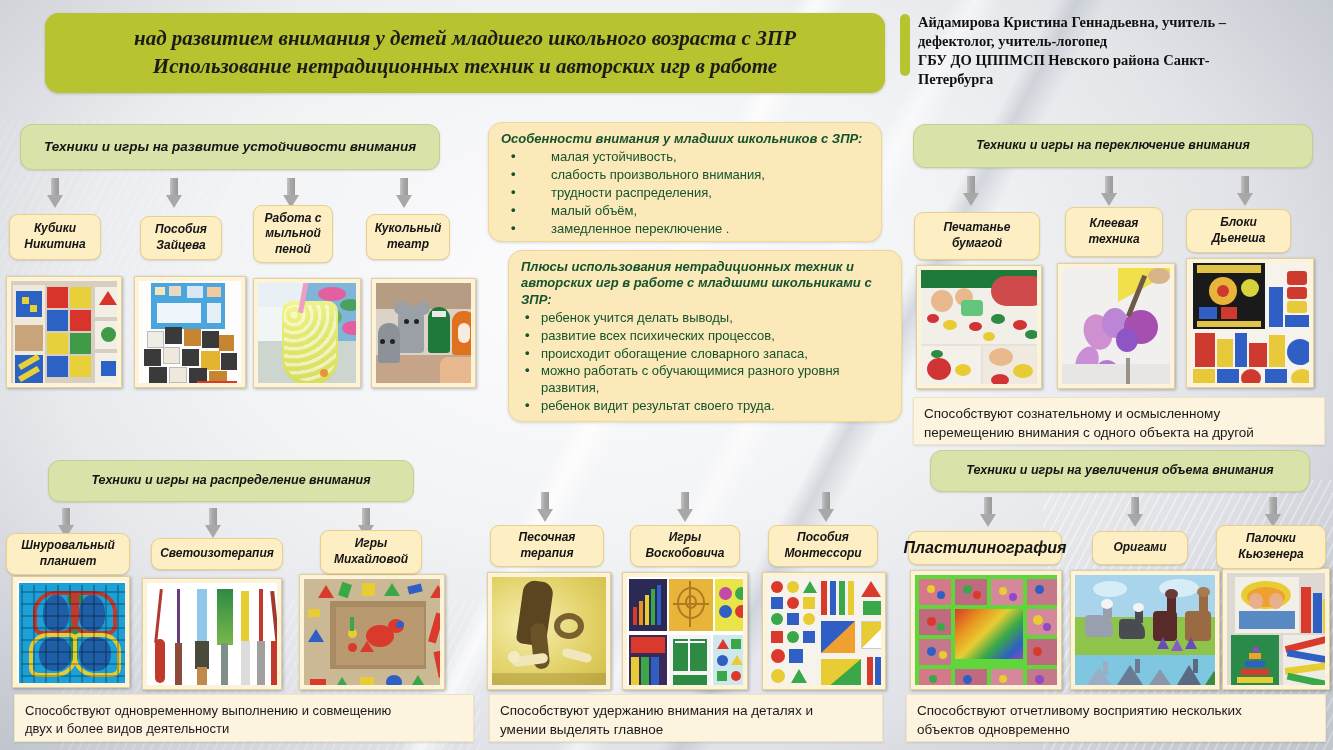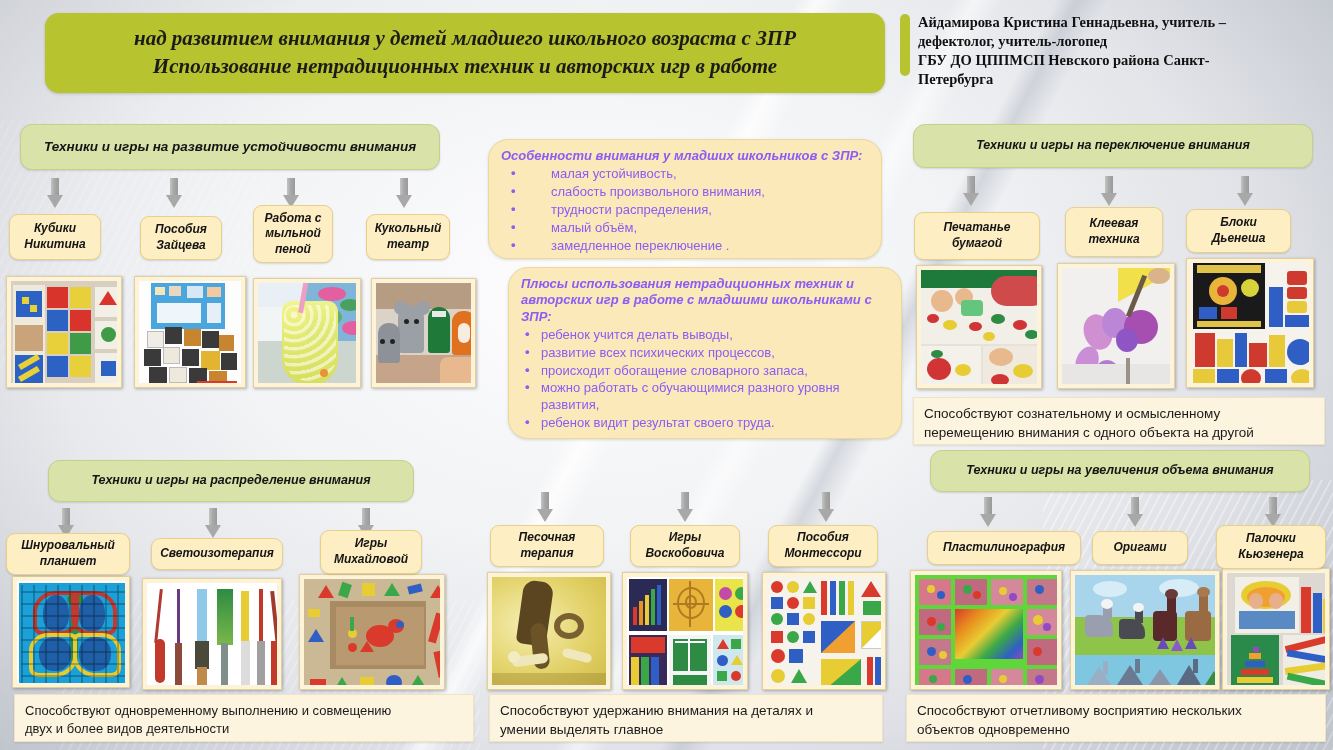--- a/index.html
+++ b/index.html
@@ -98,25 +98,24 @@
     color: #141414;
     line-height: 1.30;
     padding: 2px 4px;
     z-index: 4;
   }
 
   .info-panel {
     position: absolute;
     background: #fbe9b9;
     border: 1px solid #edd89a;
-    border-radius: 20px;
+    border-radius: 14px;
     box-shadow: 0 1px 3px rgba(0,0,0,.13);
     padding: 8px 12px 8px 12px;
-    color: #8b5cf6;
-    margin-top: 17px;
+    color: #14532d;
   }
   .info-panel .panel-title {
     font-style: italic; font-weight: bold;
     line-height: 1.25; margin-bottom: 2px;
   }
   .info-panel ul { list-style: none; }
   .info-panel li {
     position: relative;
     line-height: 1.30;
     margin-top: 1px;
@@ -665,21 +664,21 @@
     </div>
   <div class="arrow" style="left:1127px; top:497px;">
     <div class="shaft"></div>
       <div class="head"></div>
     </div>
   <div class="arrow" style="left:1265px; top:497px;">
     <div class="shaft"></div>
       <div class="head"></div>
     </div>
 
-  <div class="item-label" style="left:927px; top:531px; width:154px; height:34px; font-size:12px; white-space:pre-line;">Пластилинография</div>
+  <div class="item-label" style="left:908px; top:531px; width:154px; height:34px; font-size:16px; white-space:pre-line;">Пластилинография</div>
   <div class="item-label" style="left:1092px; top:531px; width:96px; height:34px; font-size:12px; white-space:pre-line;">Оригами</div>
   <div class="item-label" style="left:1216px; top:525px; width:110px; height:44px; font-size:12px; white-space:pre-line;">Палочки
 Кьюзенера</div>
 
   <div class="photo" style="left:910px; top:570px; width:152px; height:120px;">
     <div class="inner" style="background:#5fd63a;">
       <div class="sq" style="left:4px;top:4px;width:32px;height:26px;background:#d4788a;"></div>
       <div class="sq" style="left:40px;top:4px;width:32px;height:26px;background:#c06a80;"></div>
       <div class="sq" style="left:76px;top:4px;width:32px;height:26px;background:#d4889a;"></div>
       <div class="sq" style="left:112px;top:4px;width:32px;height:26px;background:#c4788a;"></div>

